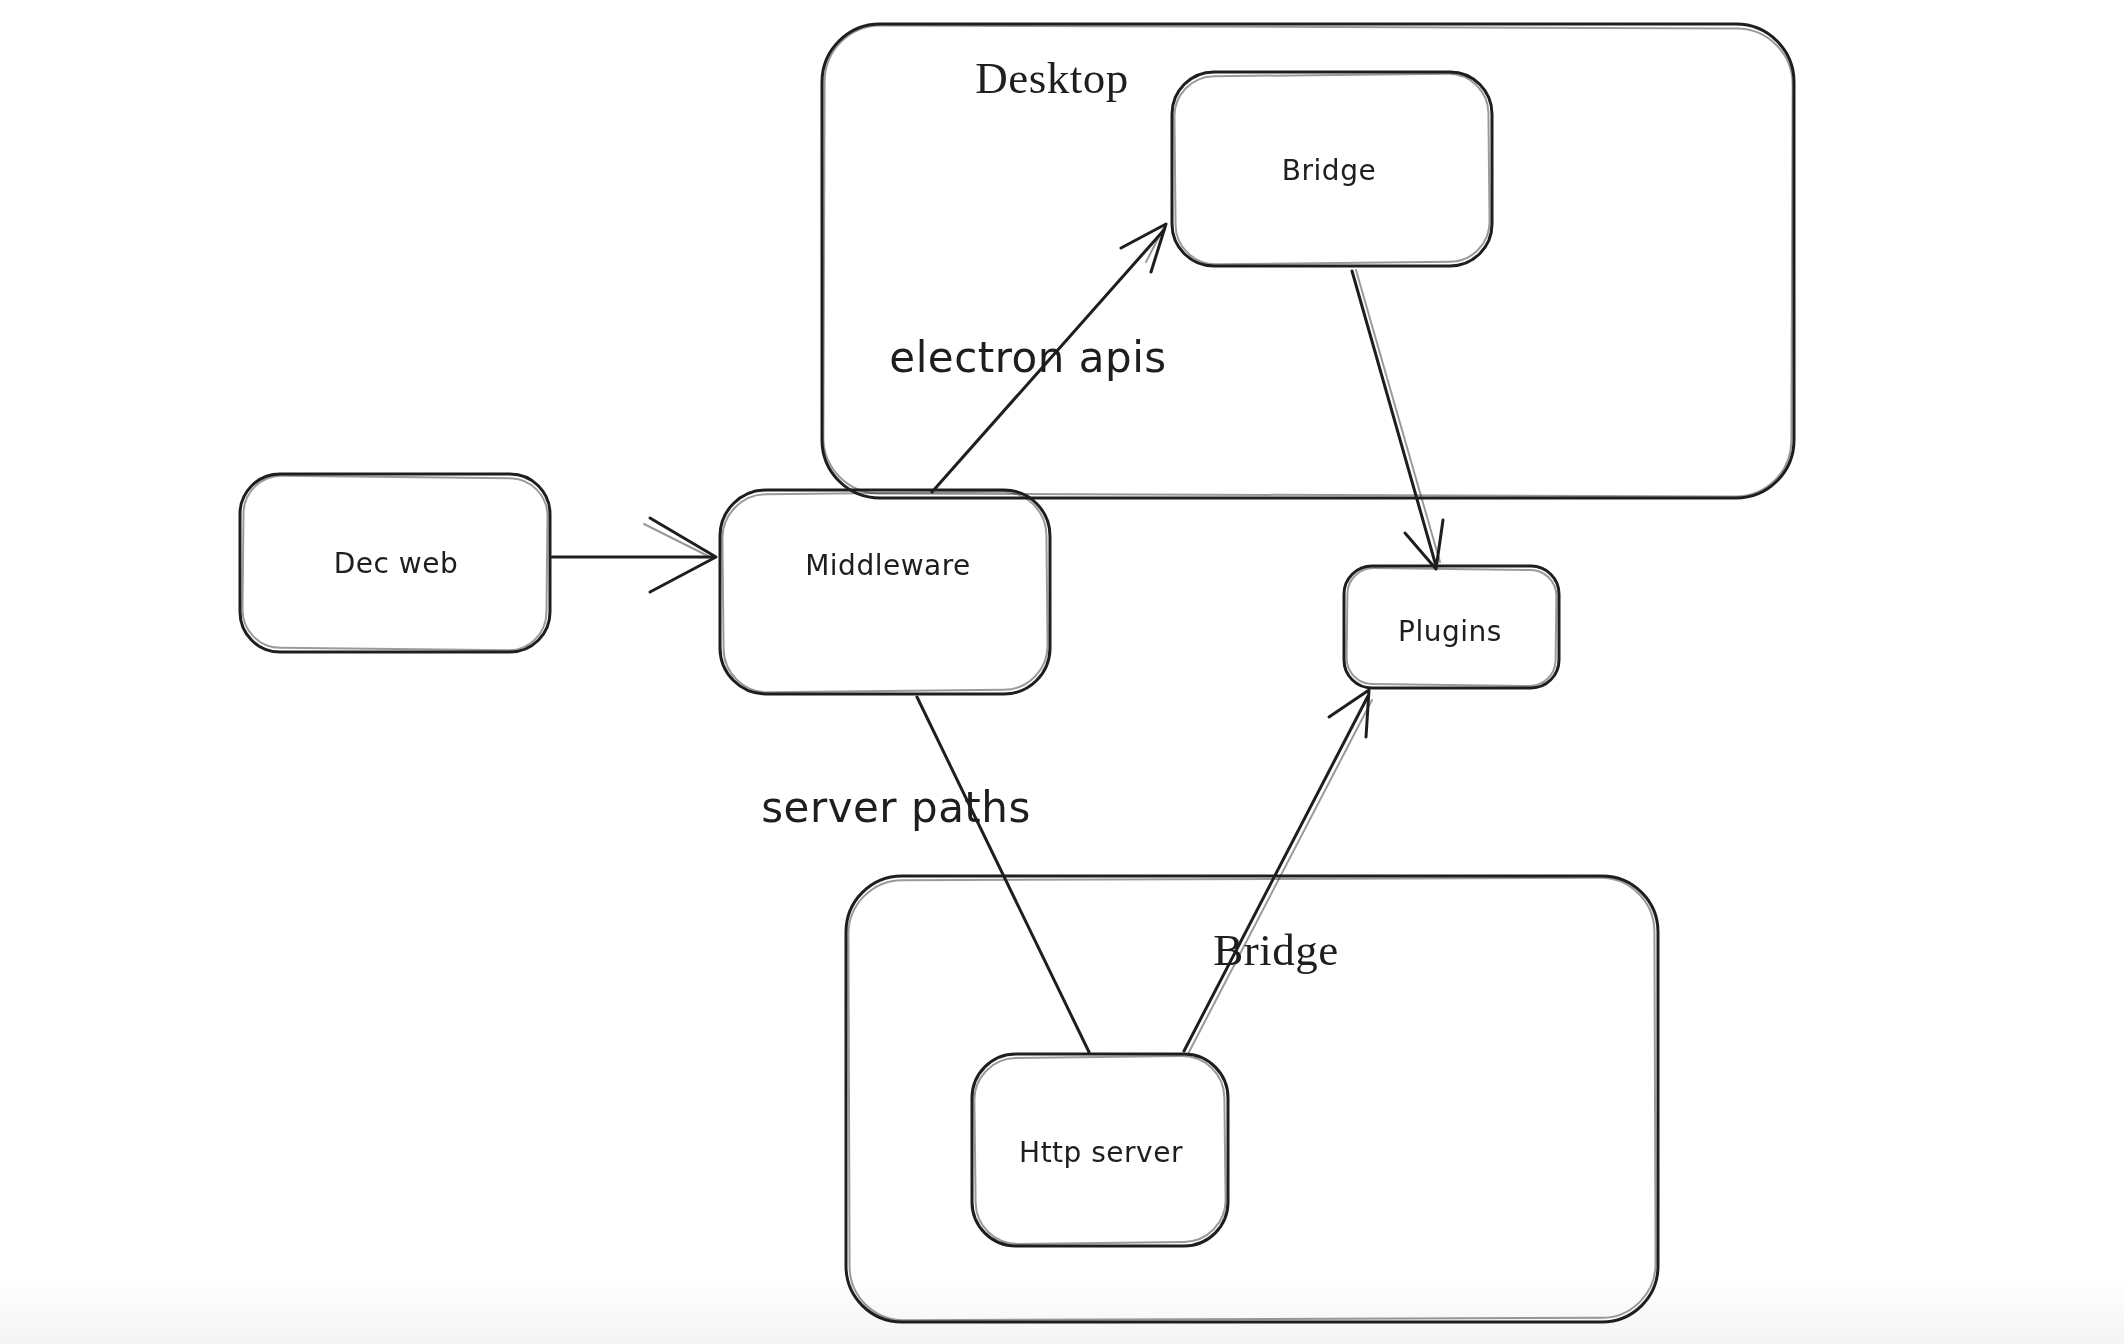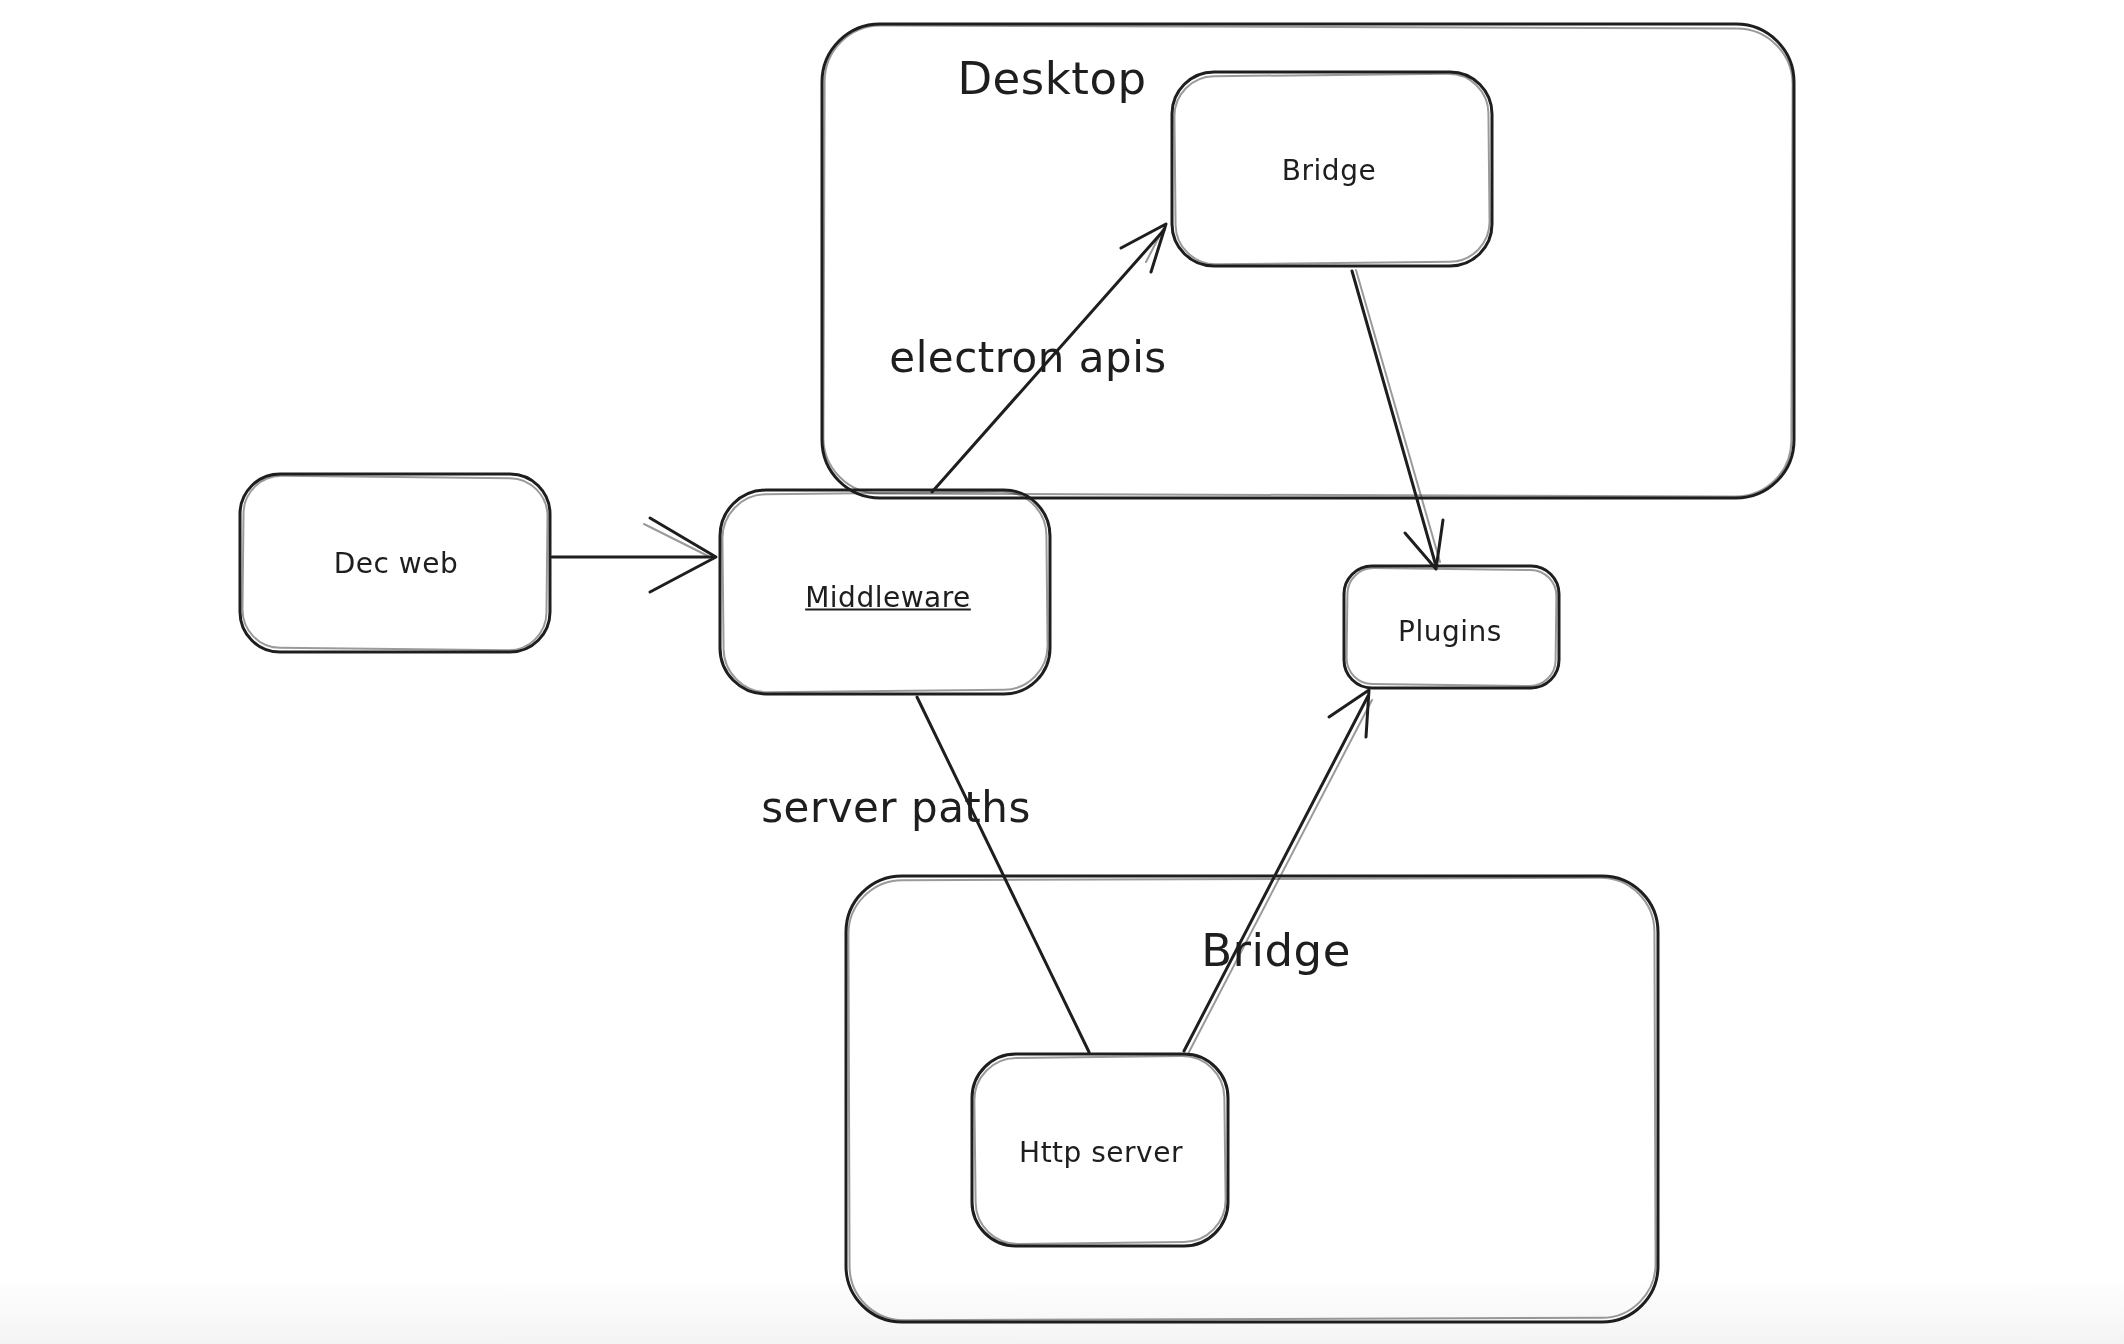--- a/index.html
+++ b/index.html
@@ -45,21 +45,21 @@
     stroke-linecap: round;
     stroke-linejoin: round;
     opacity: 0.45;
   }
   .lbl {
     position: absolute;
     transform: translate(-50%, -50%);
     white-space: nowrap;
     letter-spacing: 0.5px;
   }
-  .lbl--container { font-size: 45px; }
+  .lbl--container { font-size: 45px; font-family: Liberation Serif, serif; }
   .lbl--node      { font-size: 28px; }
   .lbl--edge      { font-size: 42px; }
   .note {
     position: absolute;
     left: 352px;
     top: 948px;
     font-size: 41px;
     line-height: 57px;
     letter-spacing: 0.5px;
     white-space: nowrap;
@@ -135,21 +135,21 @@
       <polyline class="sk" points="1366,737 1369,690 1329,717"></polyline>
     </g>
   </svg>
 
   <div class="lbl lbl--container" style="left:1052px; top:78px;">Desktop</div>
 
   <div class="lbl lbl--container" style="left:1276px; top:950px;">Bridge</div>
 
   <div class="lbl lbl--node" style="left:396px; top:563px;">Dec web</div>
 
-  <div class="lbl lbl--node" style="left:888px; top:597px;text-decoration:underline;">Middleware</div>
+  <div class="lbl lbl--node" style="left:888px; top:565px;">Middleware</div>
 
   <div class="lbl lbl--node" style="left:1329px; top:170px;">Bridge</div>
 
   <div class="lbl lbl--node" style="left:1450px; top:631px;">Plugins</div>
 
   <div class="lbl lbl--node" style="left:1101px; top:1152px;">Http server</div>
 
   <div class="lbl lbl--edge" style="left:1028px; top:357px;">electron apis</div>
 
   <div class="lbl lbl--edge" style="left:896px; top:807px;">server paths</div>

